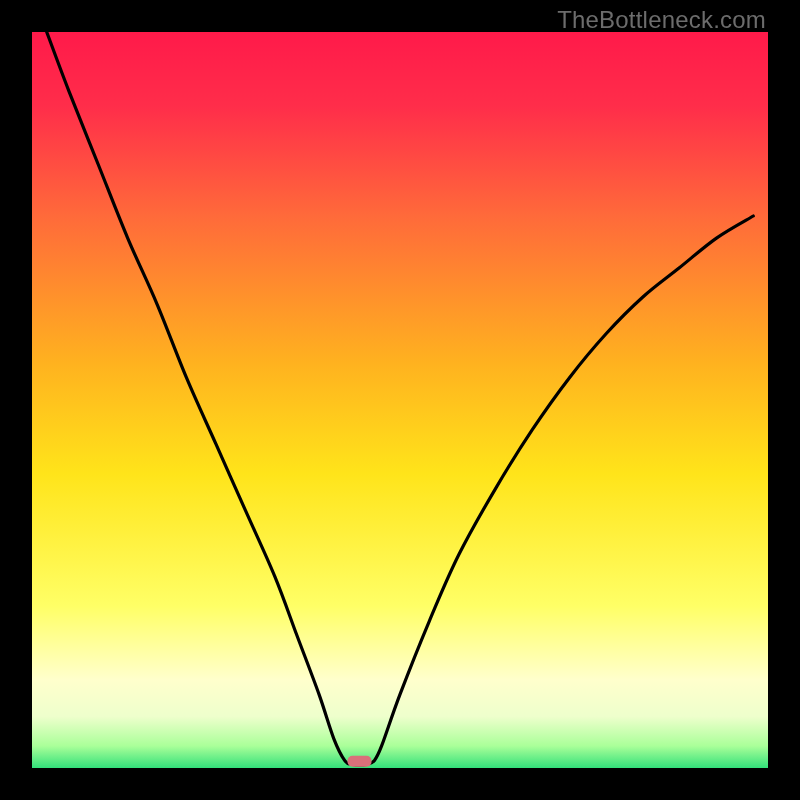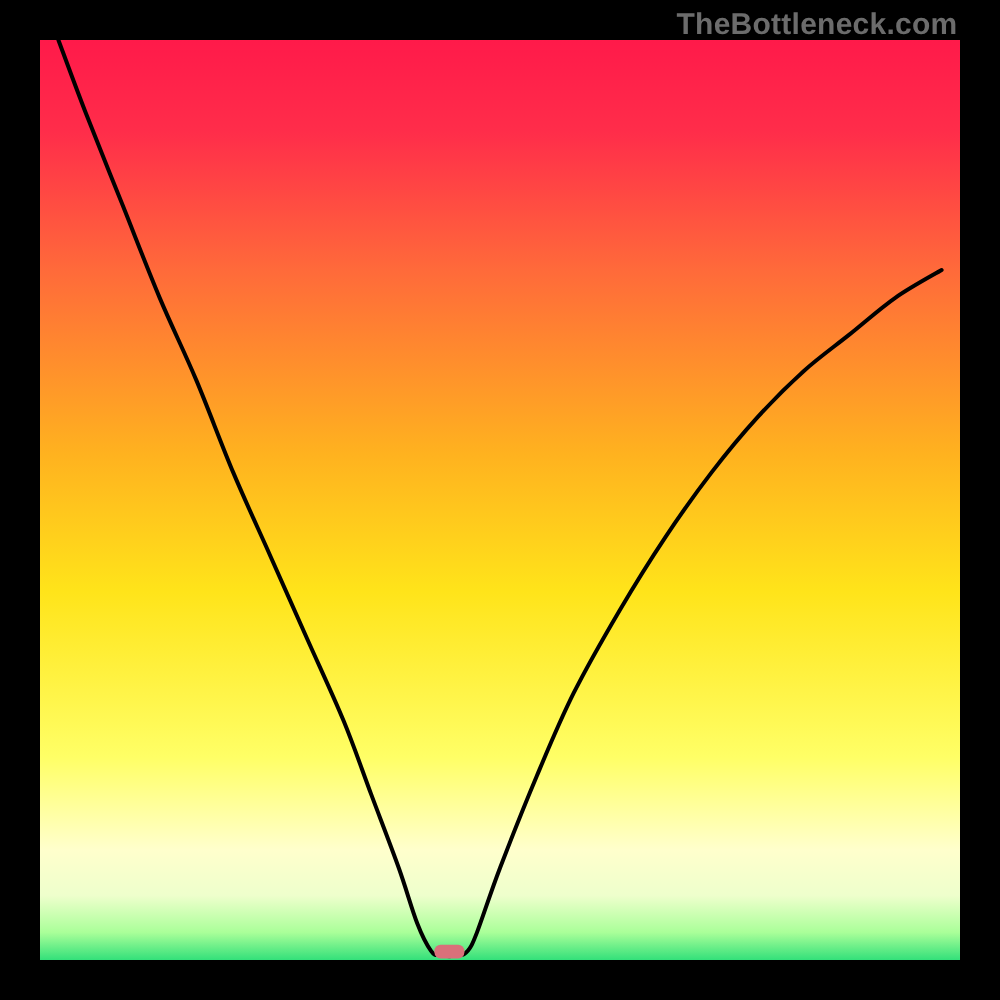--- a/index.html
+++ b/index.html
@@ -28,21 +28,21 @@
     height: 736px;
     overflow: hidden;
   }
   .watermark {
     position: absolute;
     top: 6px;
     right: 34px;
     color: #6c6c6c;
     font-size: 24px;
     letter-spacing: 0.2px;
-    font-weight: 700;
+    font-weight: 400;
     z-index: 10;
   }
   svg {
     display: block;
   }
 </style>
 </head>
 <body>
 
 <div class="frame"></div>

